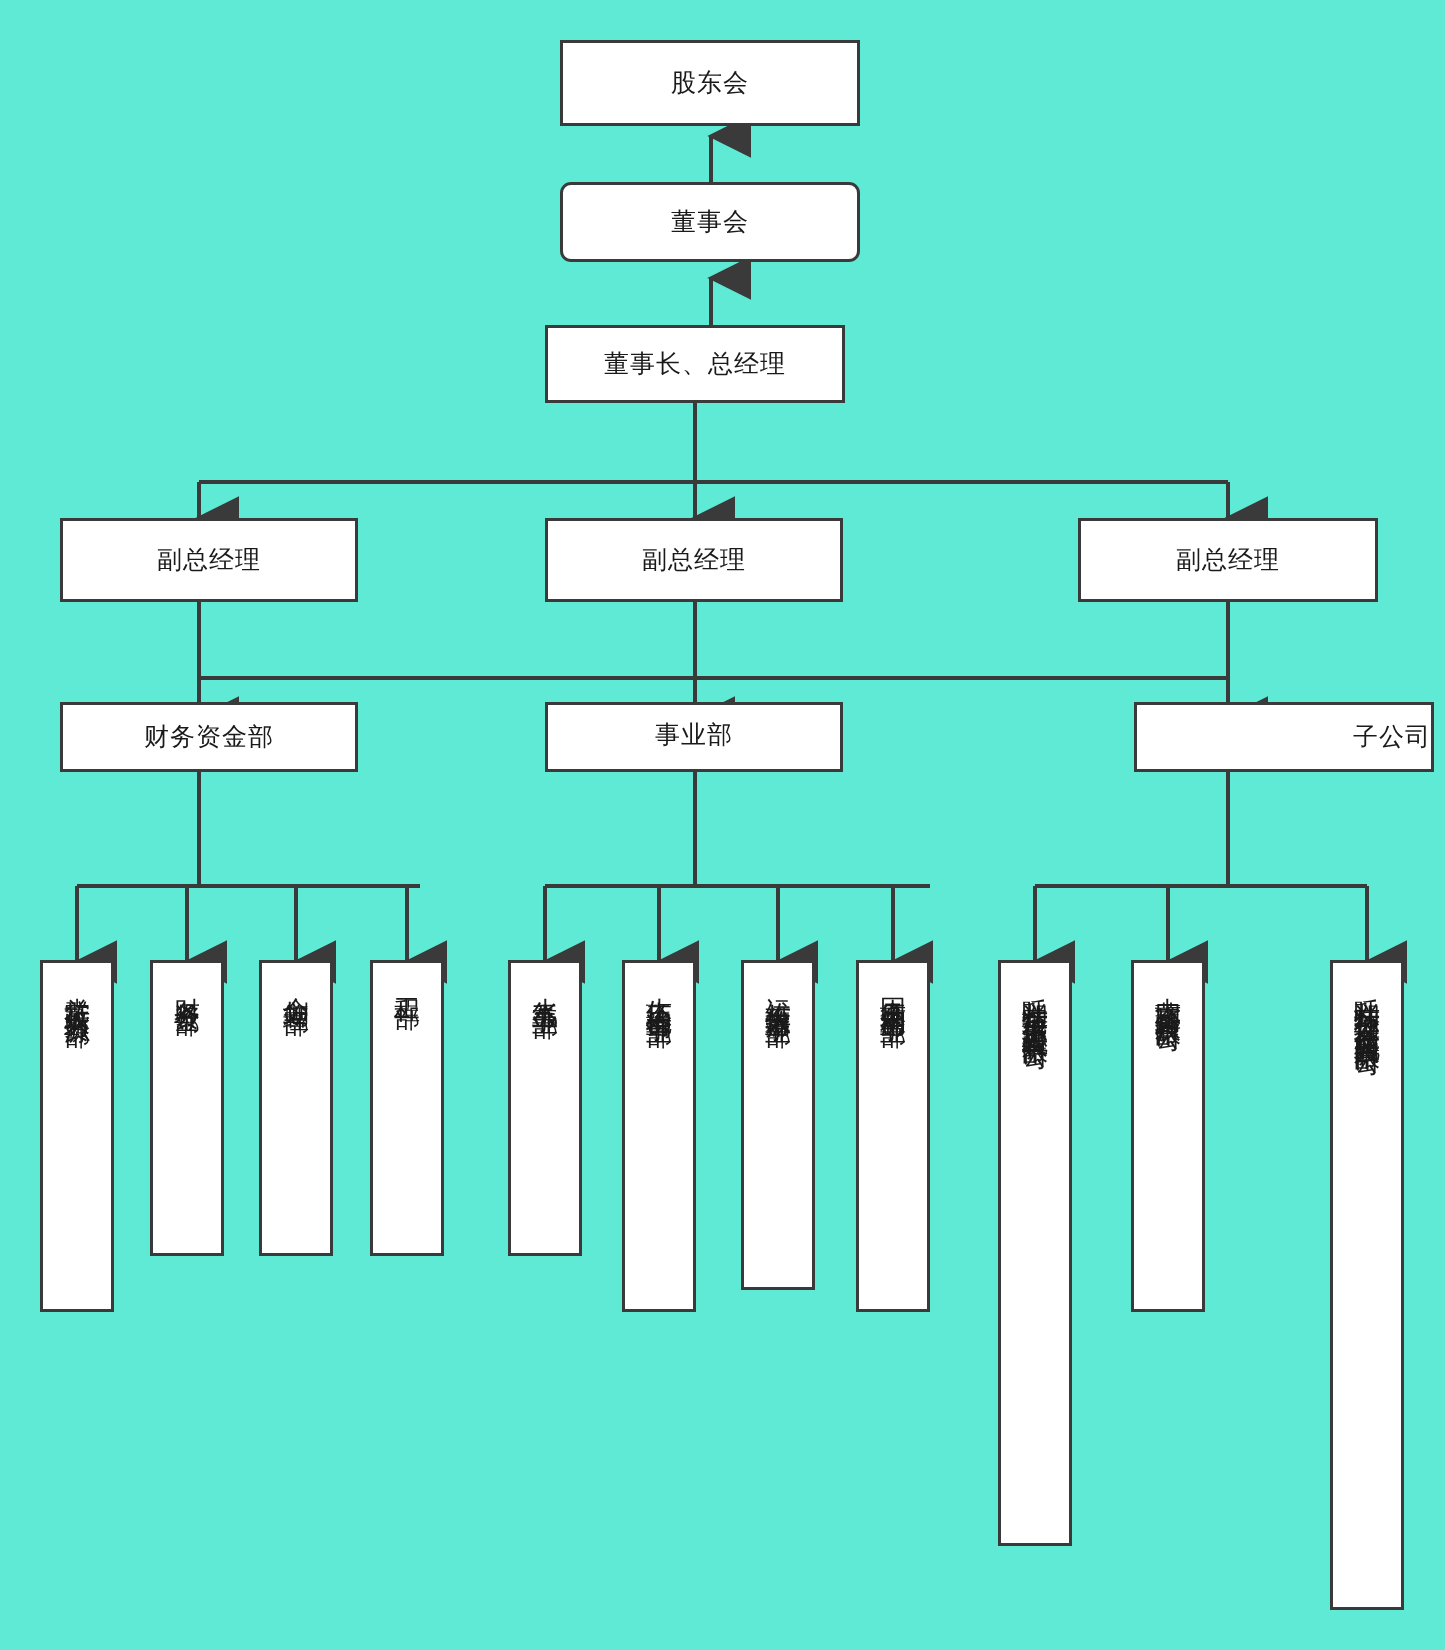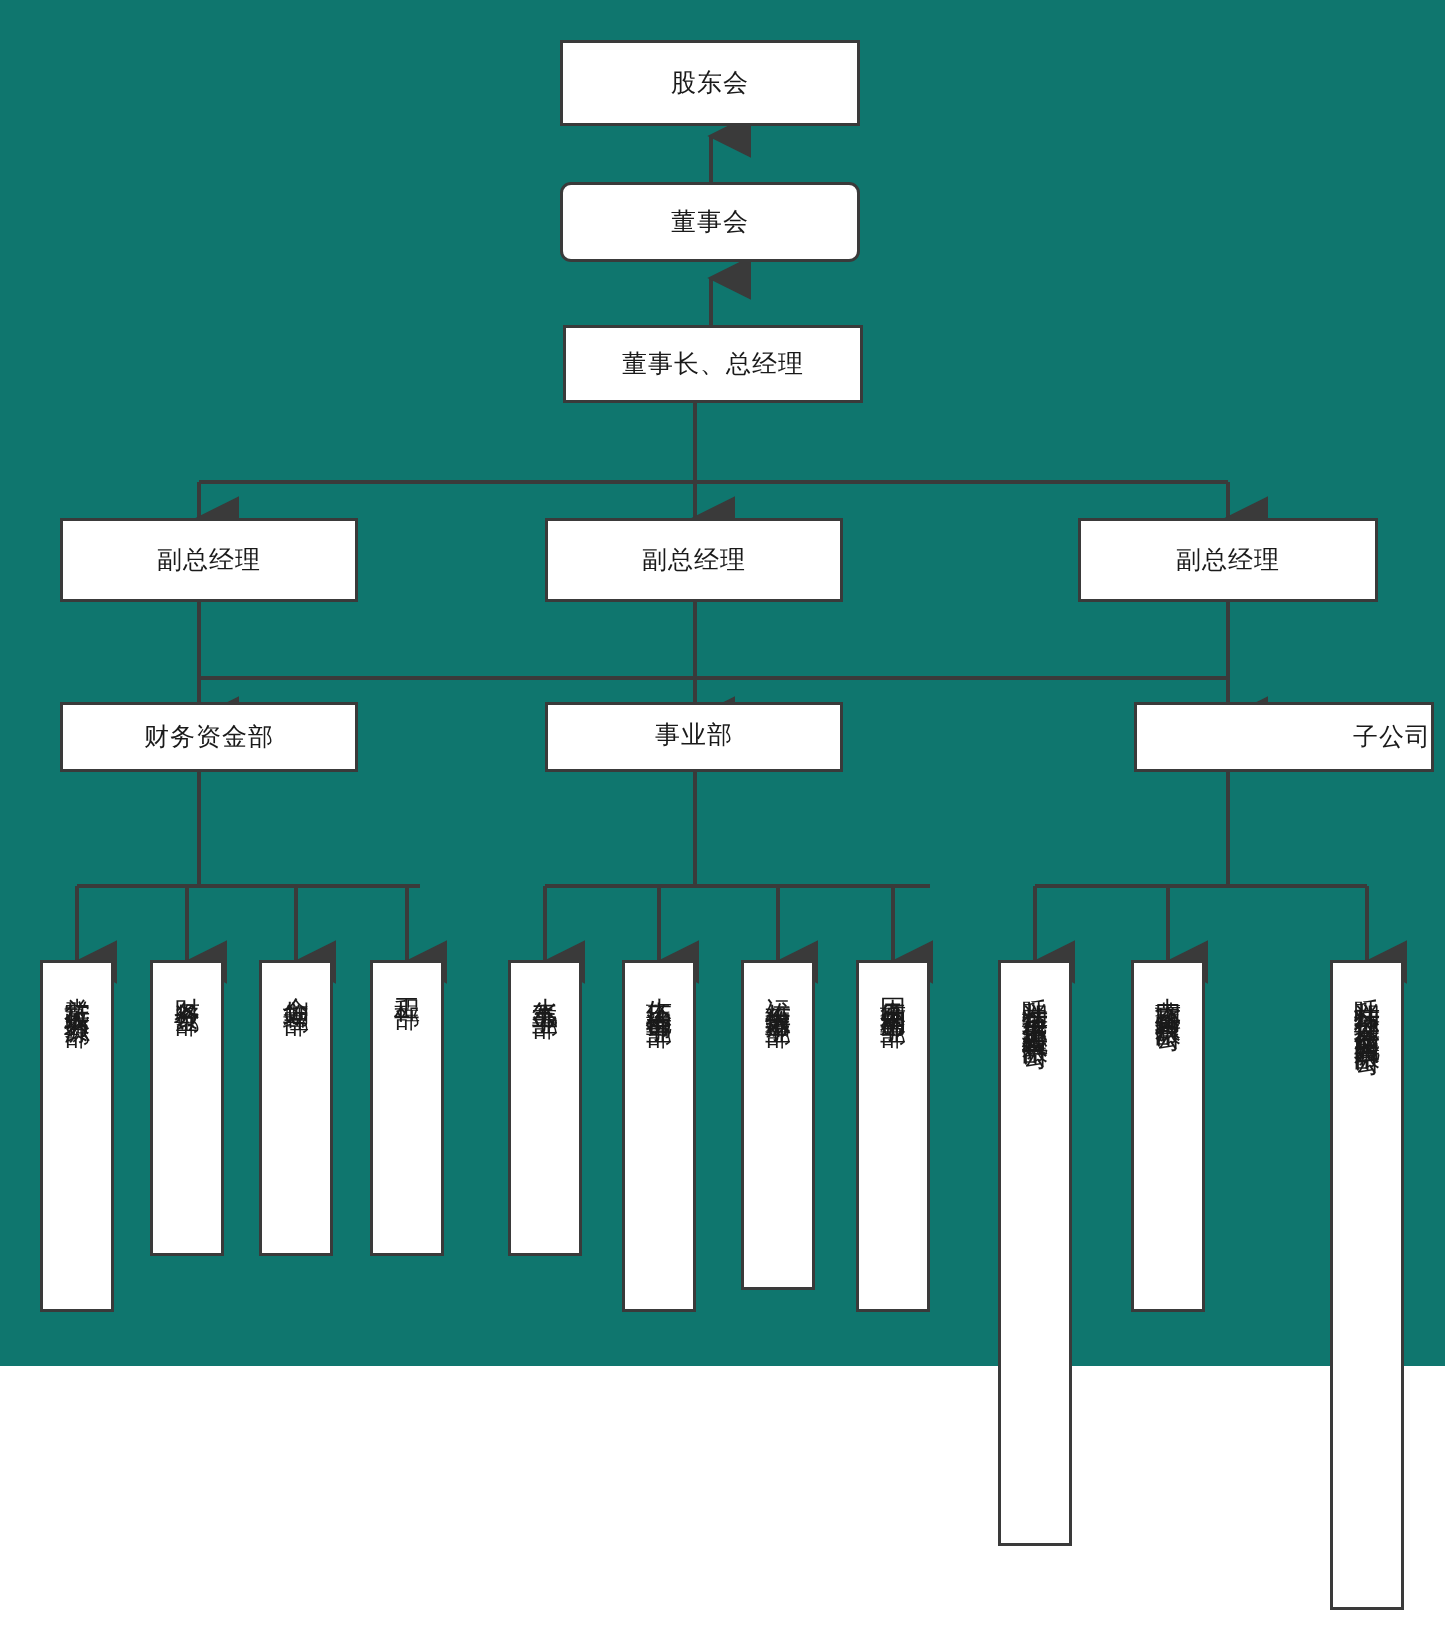--- a/index.html
+++ b/index.html
@@ -9,22 +9,22 @@
   }
   body {
     width: 1445px;
     height: 1650px;
     font-family: "Liberation Sans", "DejaVu Sans", sans-serif;
     overflow: hidden;
   }
   #chart-root {
     position: relative;
     width: 1445px;
-    height: 1366px;
-    background: #0f766e;
+    height: 1650px;
+    background: #5eead4;
   }
   #chart-svg {
     position: absolute;
     left: 0;
     top: 0;
     width: 1445px;
     height: 1650px;
   }
   .node {
     position: absolute;
@@ -112,21 +112,21 @@
   </svg>
 
   <div class="node node-h" style="left:560px; top:40px; width:300px; height:86px;">
     <span class="node-label">股东会</span>
   </div>
 
   <div class="node node-h" style="left:560px; top:182px; width:300px; height:80px;border-radius:11px;">
     <span class="node-label">董事会</span>
   </div>
 
-  <div class="node node-h" style="left:563px; top:325px; width:300px; height:78px;">
+  <div class="node node-h" style="left:545px; top:325px; width:300px; height:78px;">
     <span class="node-label">董事长、总经理</span>
   </div>
 
   <div class="node node-h" style="left:60px; top:518px; width:298px; height:84px;">
     <span class="node-label">副总经理</span>
   </div>
   <div class="node node-h" style="left:545px; top:518px; width:298px; height:84px;">
     <span class="node-label">副总经理</span>
   </div>
   <div class="node node-h" style="left:1078px; top:518px; width:300px; height:84px;">

